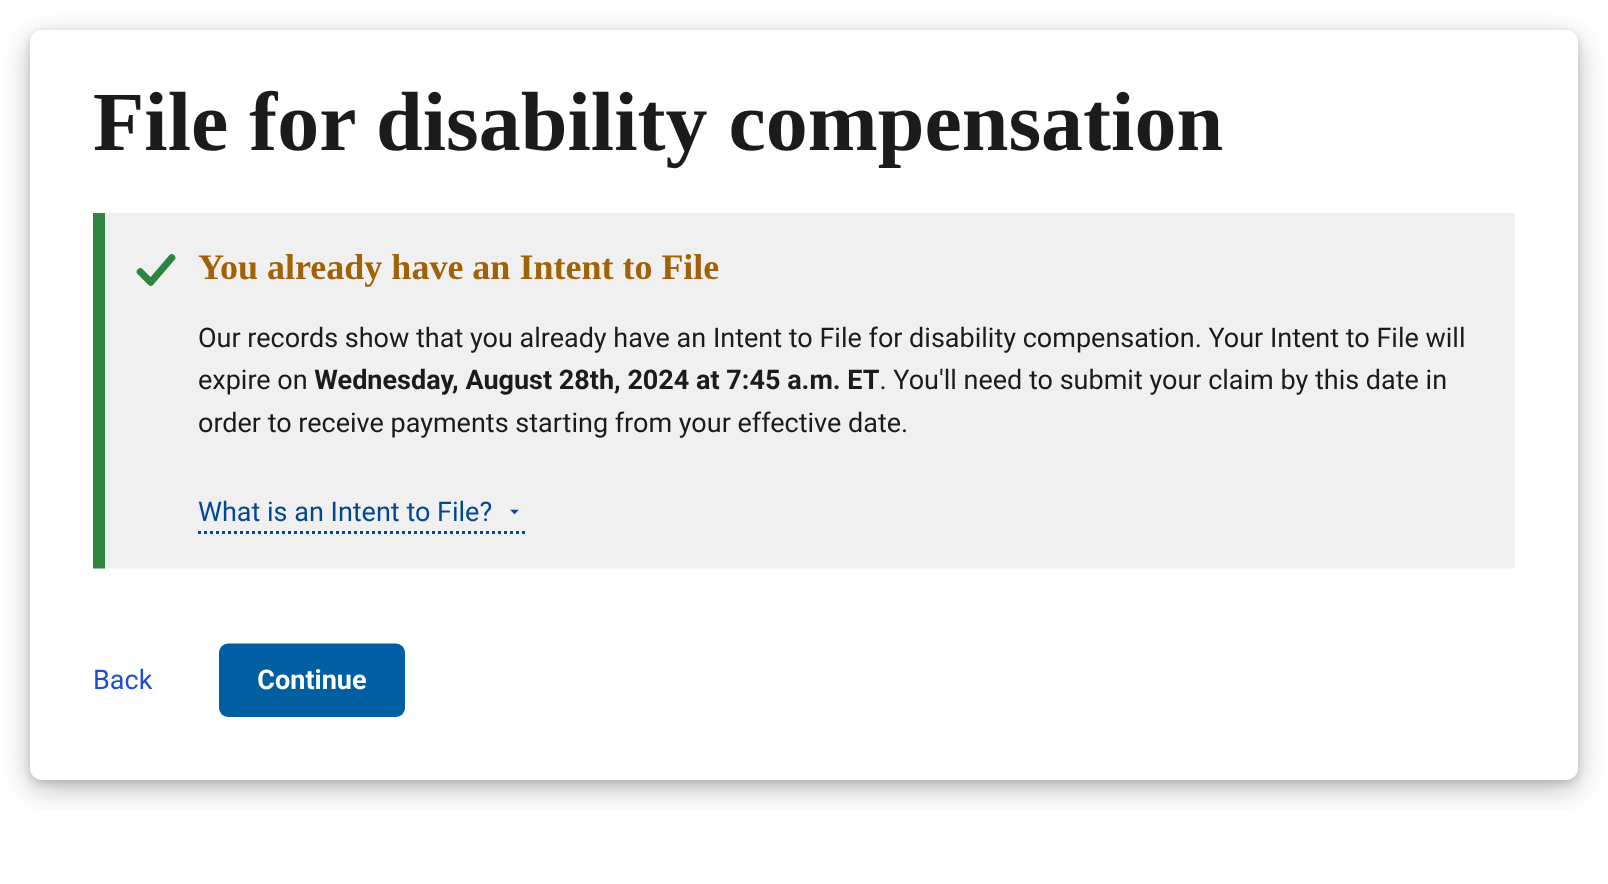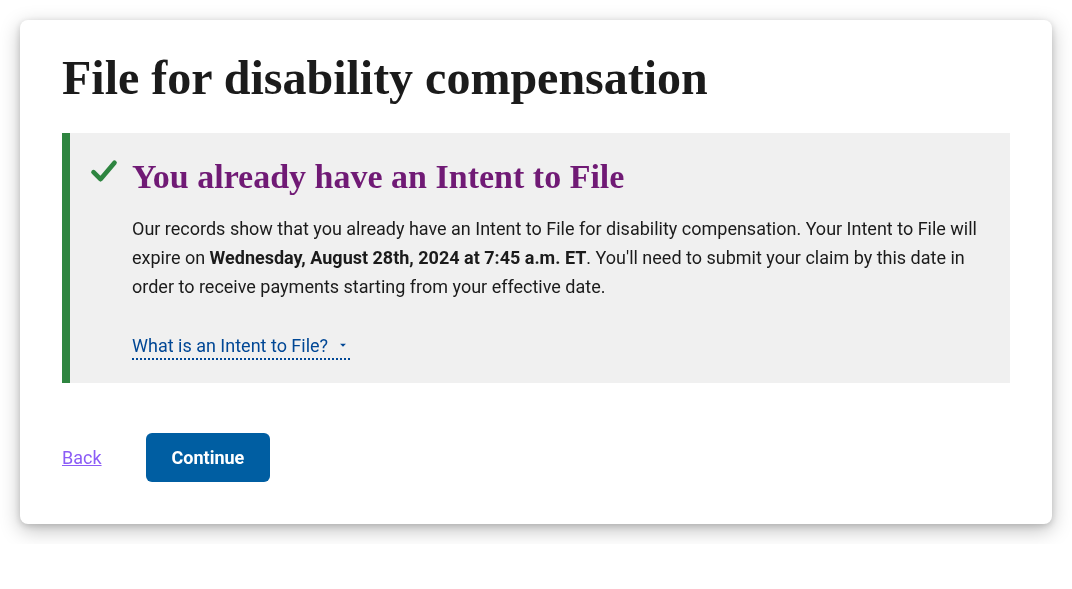--- a/index.html
+++ b/index.html
@@ -15,21 +15,21 @@
     .card {
       width: 1032px;
       background: #fff;
       border-radius: 8px;
       box-shadow: 0 6px 20px rgba(0,0,0,0.25), 0 2px 6px rgba(0,0,0,0.15);
       padding: 30px 42px 42px 42px;
     }
     .page-title {
       font-family: Georgia, "Times New Roman", serif;
       font-weight: 700;
-      font-size: 48px;
+      font-size: 56px;
       color: #1b1b1b;
       line-height: 1.15;
       margin-bottom: 28px;
     }
     .alert {
       background: #f0f0f0;
       border-left: 8px solid #2e8540;
       padding: 22px 28px 22px 20px;
       margin-bottom: 50px;
     }
@@ -45,22 +45,22 @@
       height: 28px;
       margin-top: 2px;
     }
     .check-icon svg {
       width: 100%;
       height: 100%;
     }
     .alert-title {
       font-family: Georgia, "Times New Roman", serif;
       font-weight: 700;
-      font-size: 34px;
-      color: #701a75;
+      font-size: 24px;
+      color: #a16207;
       line-height: 1.3;
     }
     .alert-body {
       margin-left: 42px;
       font-size: 18px;
       color: #1b1b1b;
       line-height: 1.6;
     }
     .alert-body p {
       margin-bottom: 30px;
@@ -93,22 +93,21 @@
     .chevron-icon svg {
       width: 100%;
       height: 100%;
     }
     .footer-nav {
       display: flex;
       align-items: center;
       gap: 24px;
     }
     .back-link {
-      color: #8b5cf6;
-      text-decoration: underline;
+      color: #1d4ed8;
       font-size: 18px;
       cursor: pointer;
     }
     .continue-btn {
       background: #005ea2;
       color: #fff;
       border: none;
       border-radius: 6px;
       padding: 14px 26px;
       font-size: 18px;

